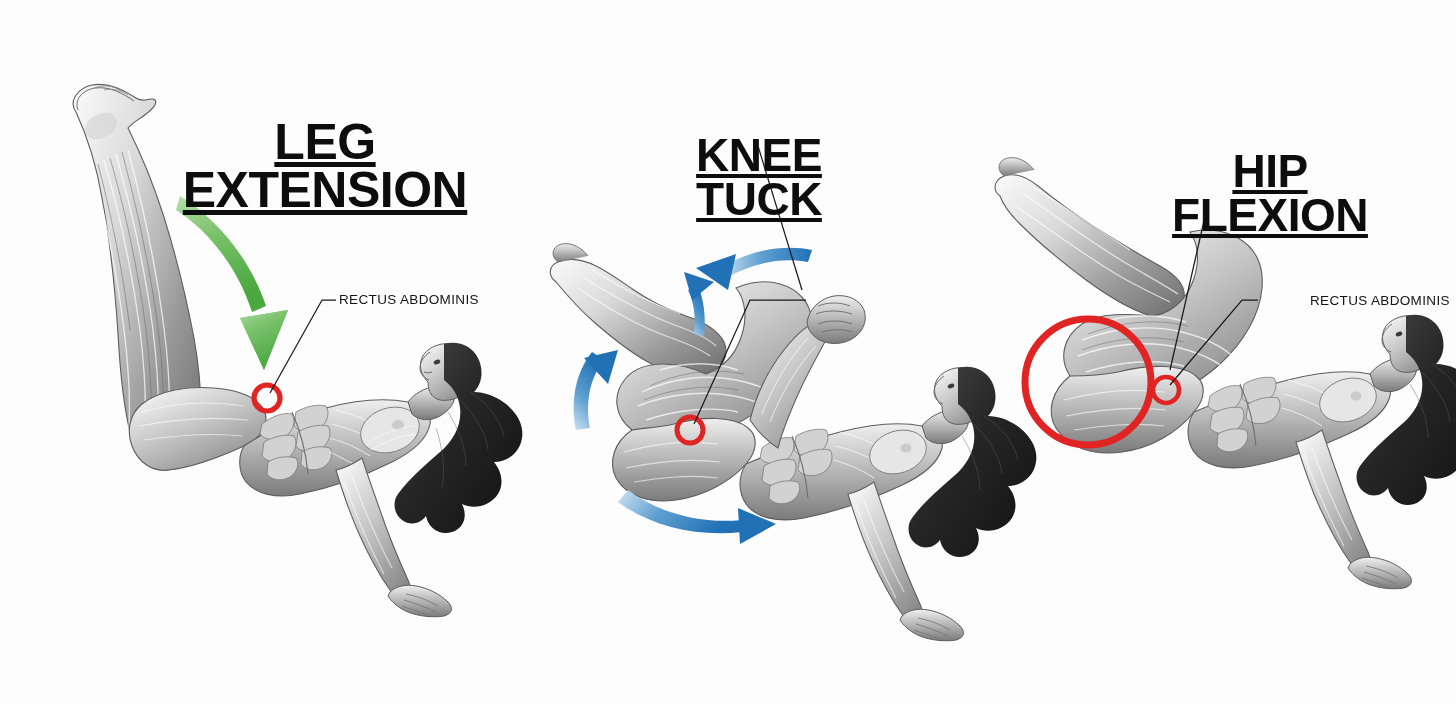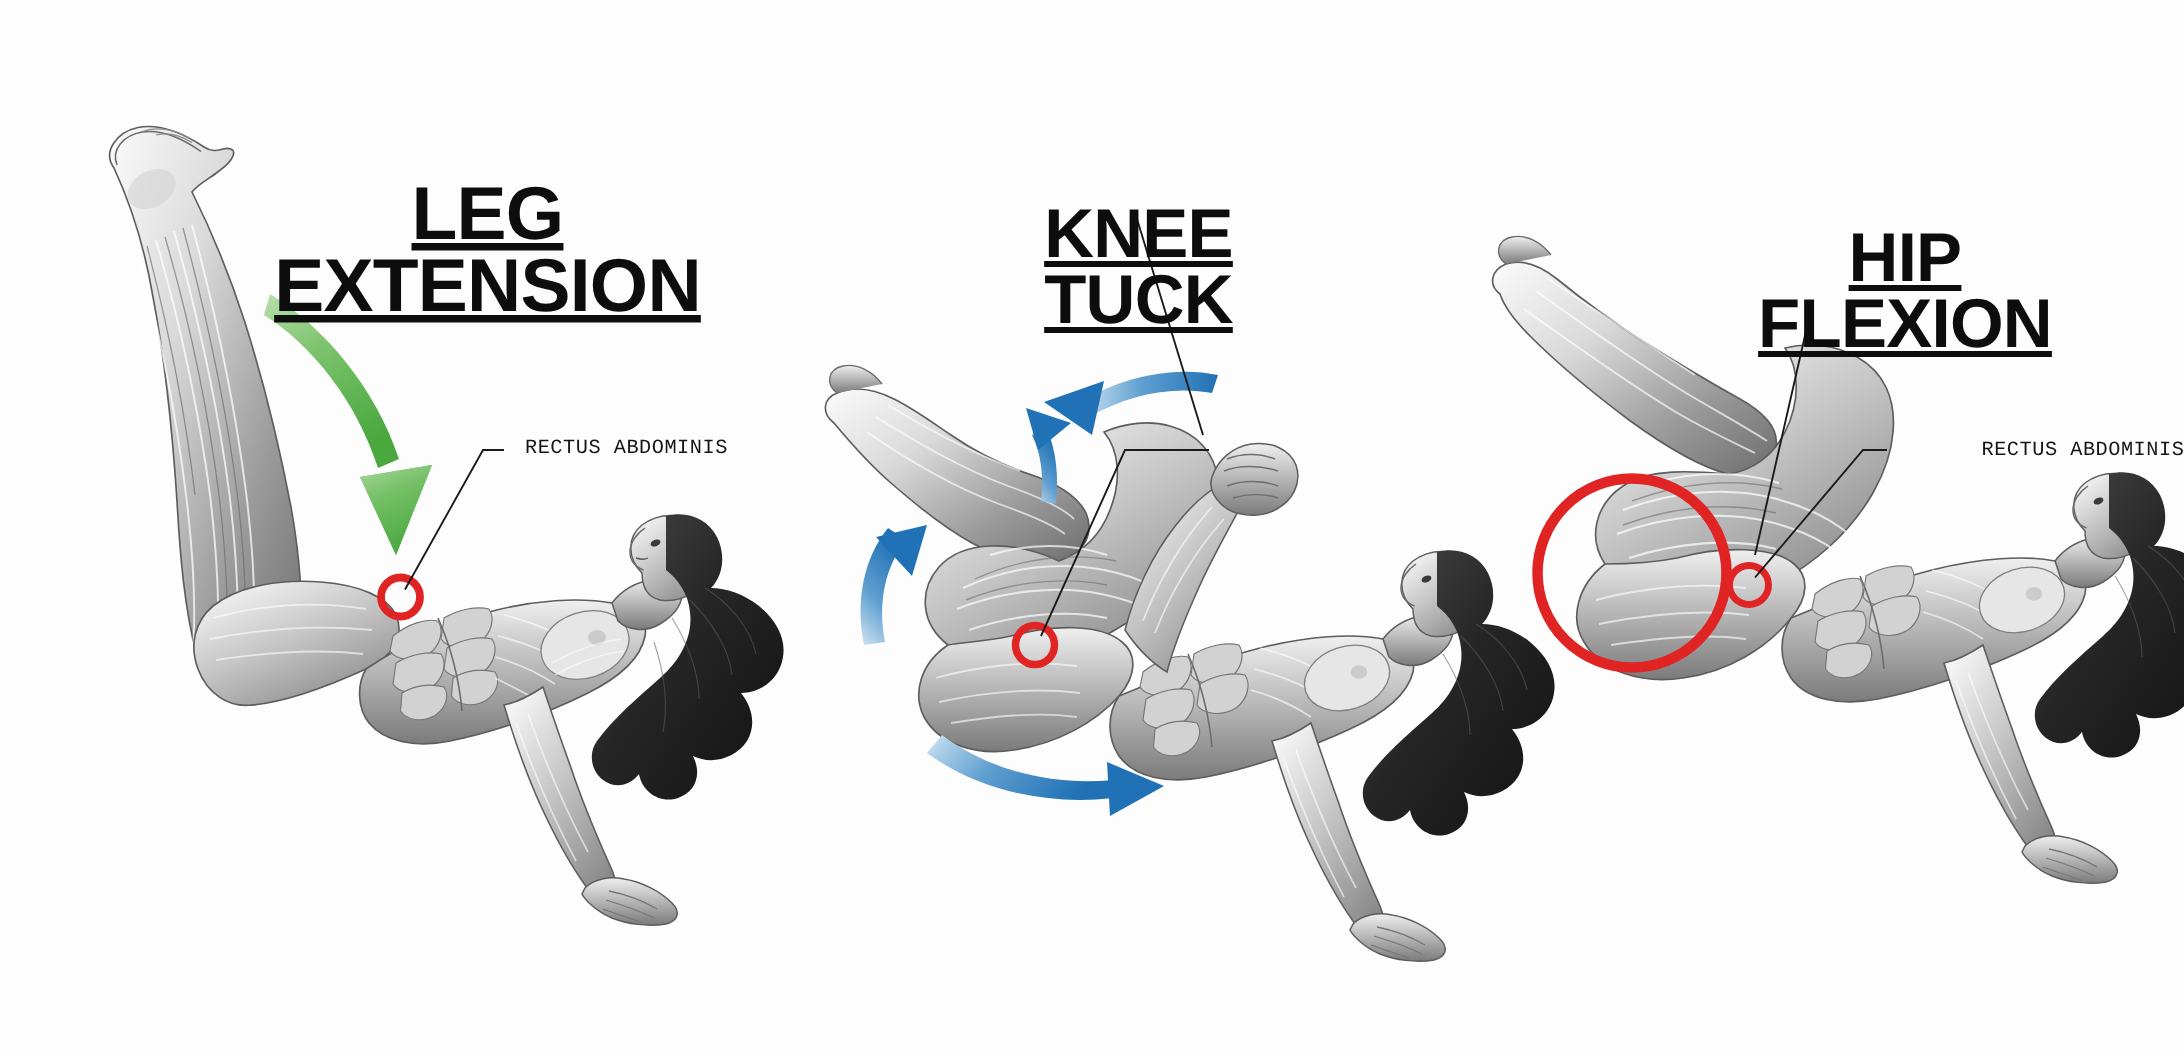--- a/index.html
+++ b/index.html
@@ -30,22 +30,21 @@
   #title-1{left:175px;top:118px;width:300px;font-size:50px;}
   #title-2{left:139px;top:133px;width:240px;font-size:46px;}
   #title-3{left:180px;top:130px;width:240px;font-size:46px;margin-top:19px;}
 
   .muscle-label{
     position:absolute;
     font-size:13.5px;
     letter-spacing:0.35px;
     color:#151515;
     white-space:nowrap;
-    font-family:Liberation Mono, monospace;
-    margin-left:11px;
+    font-family:Liberation Sans, sans-serif;
   }
   #label-1{left:339px;top:292px;}
   #label-2{left:810px;top:293px;}
 
   svg{position:absolute;left:0;top:0;overflow:visible;}
   .figsvg{width:100%;height:100%;}
 </style>
 </head>
 <body>
 

